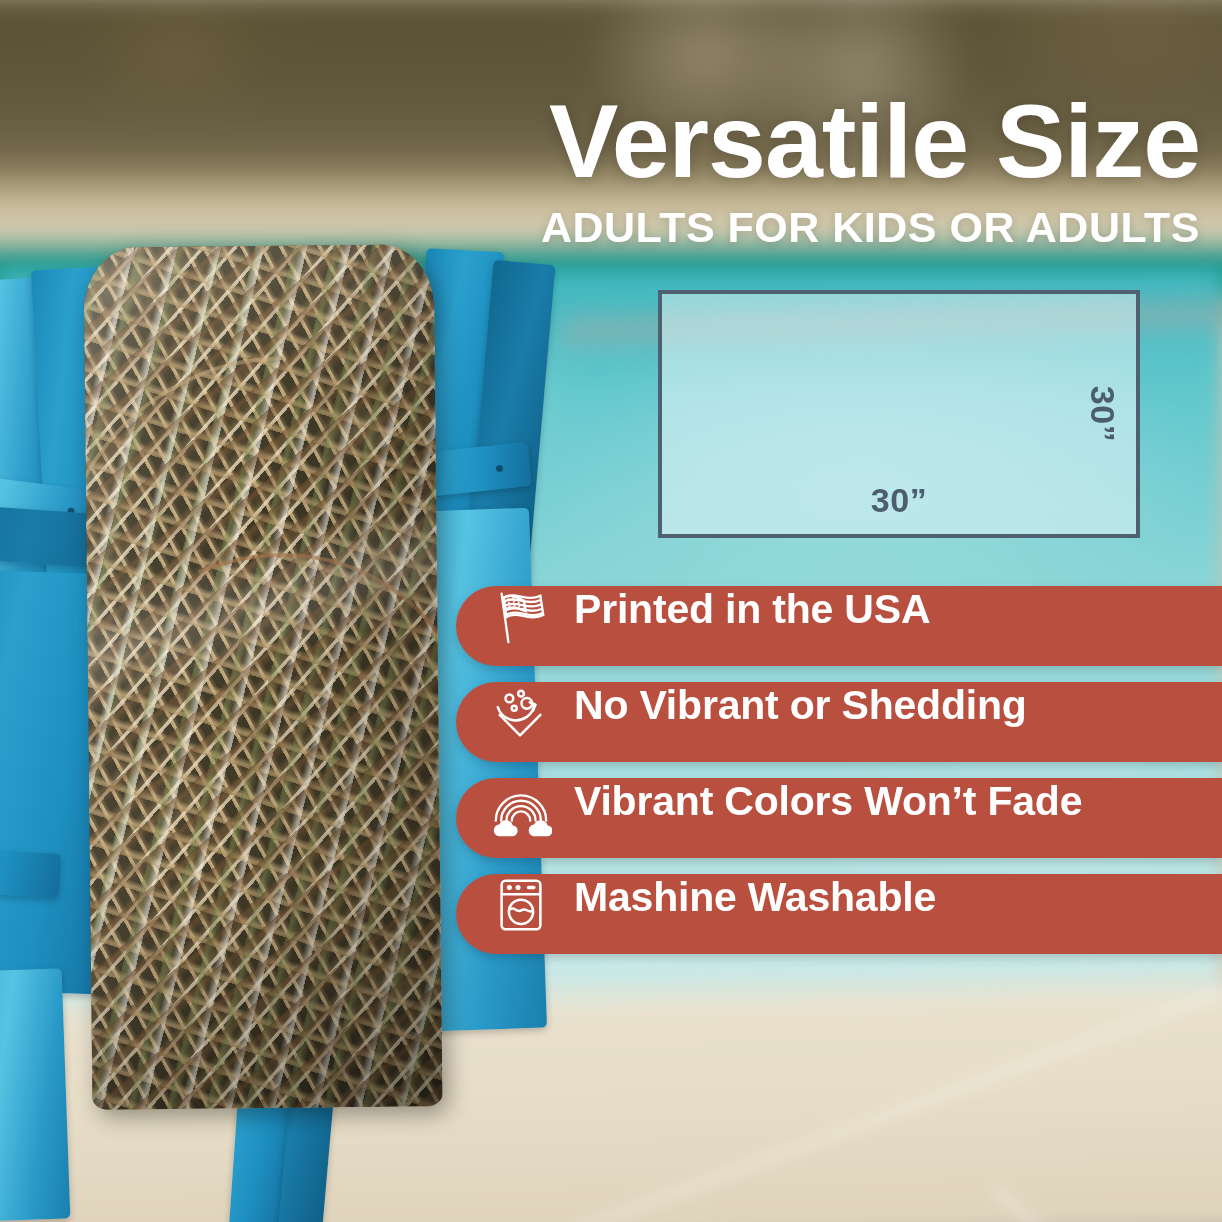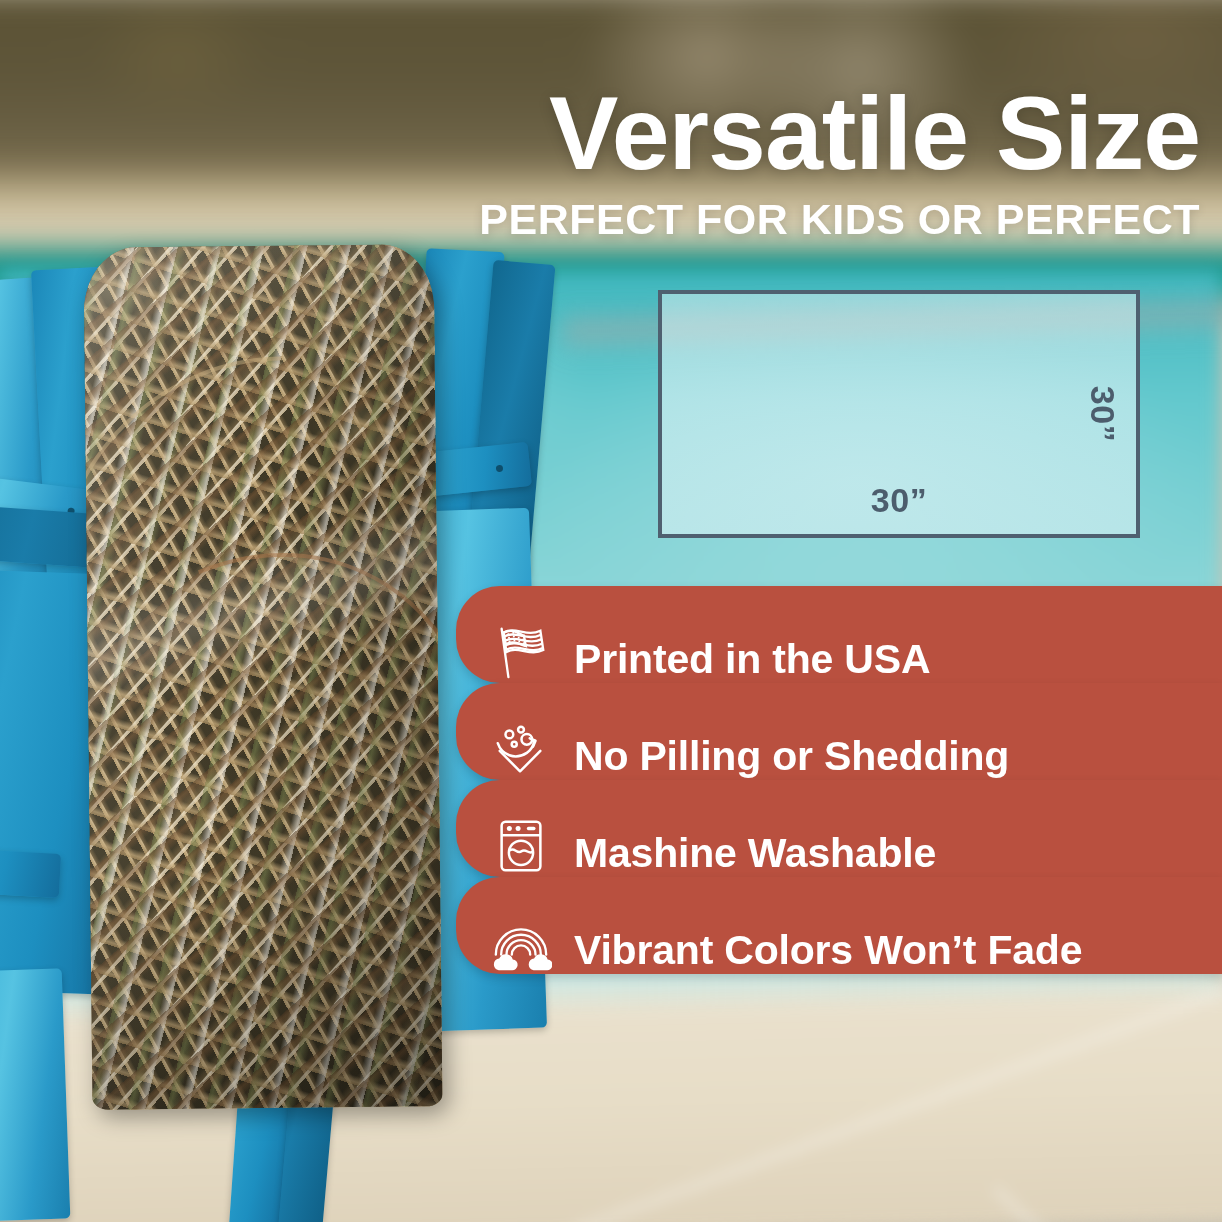--- a/index.html
+++ b/index.html
@@ -204,21 +204,21 @@
     width: 150%; height: 120px;
     background: linear-gradient(180deg, rgba(255,255,255,0) 0%, rgba(255,255,255,.16) 50%, rgba(255,255,255,0) 100%);
     transform: rotate(-16deg);
     filter: blur(6px);
   }
 
   
   .headline {
     position: absolute;
     left: 0; right: 22px;
-    top: 84px;
+    top: 92px;
     text-align: right;
   }
   .title {
     margin: 0;
     font-size: 104px;
     line-height: .95;
     font-weight: 700;
     color: #ffffff;
     letter-spacing: -1px;
     text-shadow: 0 2px 14px rgba(0,0,0,.18);
@@ -252,25 +252,26 @@
   .dim-h { right: 6px; top: 50%; transform: translateY(-50%) rotate(90deg); transform-origin: center; }
 
   
   .features {
     position: absolute;
     left: 456px; top: 586px;
     width: 766px;
   }
   .fbar {
     position: relative;
-    height: 97px;
+    height: 80px;
+    margin-bottom: 16px;
     background: #b9503f;
     border-radius: 44px 0 0 44px;
     display: flex;
-    align-items: flex-end;
+    align-items: flex-start;
     box-shadow: 0 4px 10px rgba(0,0,0,.16);
   }
   .fbar .ficon {
     flex: 0 0 auto;
     width: 62px;
     height: 62px;
     margin-left: 34px;
     margin-right: 22px;
     display: flex;
     align-items: center;
@@ -343,21 +344,21 @@
     </div>
     <span class="reed" style="left:-60px; top:300px; width:440px; height:520px; transform:rotate(26deg);"></span>
     <span class="reed" style="left:20px; top:520px; width:400px; height:460px; transform:rotate(-14deg); border-color: transparent rgba(134,92,56,.55) transparent transparent;"></span>
     <span class="reed" style="left:-40px; top:120px; width:420px; height:380px; transform:rotate(-42deg); border-color: rgba(198,170,122,.5) transparent transparent transparent;"></span>
     <div class="towel-sheen"></div>
     <div class="towel-shade"></div>
   </div>
 
   <div class="headline">
     <h1 class="title">Versatile Size</h1>
-    <p class="subtitle">PERFECT FOR KIDS OR PERFECT</p>
+    <p class="subtitle">ADULTS FOR KIDS OR ADULTS</p>
   </div>
 
   <div class="dimbox">
     <span class="dim-label dim-w">30”</span>
     <span class="dim-label dim-h">30”</span>
   </div>
 
   <div class="features">
 
     <div class="fbar">
@@ -395,48 +396,48 @@
         <svg viewBox="0 0 64 64" fill="none" stroke="#fff" stroke-width="2.6" stroke-linecap="round" stroke-linejoin="round">
           <circle cx="20" cy="17" r="4"></circle>
           <circle cx="32" cy="12" r="3"></circle>
           <circle cx="38" cy="22" r="5.5"></circle>
           <circle cx="25" cy="27" r="2.6"></circle>
           <path d="M8 26 C12 38, 26 44, 38 36 C43 32.5, 45 28, 45.5 24"></path>
           <path d="M41 21 L47 23.5 L44.5 29.5"></path>
           <path d="M10 34 L31 55 L52 34"></path>
         </svg>
       </span>
-      <span class="flabel">No Pilling or Shedding</span>
-    </div>
-
-    <div class="fbar">
-      <span class="ficon">
-        <svg viewBox="0 0 64 64" fill="none" stroke="#fff" stroke-width="2.6" stroke-linejoin="round">
-          <rect x="12" y="7" width="40" height="50" rx="4"></rect>
-          <line x1="12" y1="21" x2="52" y2="21"></line>
-          <circle cx="20" cy="14" r="2.6" fill="#fff" stroke="none"></circle>
-          <circle cx="29" cy="14" r="2.6" fill="#fff" stroke="none"></circle>
-          <rect x="38" y="12.2" width="9" height="3.6" rx="1.8" fill="#fff" stroke="none"></rect>
-          <circle cx="32" cy="39" r="12.5"></circle>
-          <path d="M20.5 36.5 C25 32.5, 28 41, 32.5 37.5 C37 34, 40 41, 43.6 38" stroke-linecap="round"></path>
-        </svg>
-      </span>
-      <span class="flabel">Mashine Washable</span>
+      <span class="flabel">No Vibrant or Shedding</span>
     </div>
 
     <div class="fbar">
       <span class="ficon">
         <svg viewBox="0 0 64 64" fill="none" stroke="#fff" stroke-width="2.4" stroke-linecap="round">
           <path d="M6 44 A26 26 0 0 1 58 44"></path>
           <path d="M11.5 44 A20.5 20.5 0 0 1 52.5 44"></path>
           <path d="M17 44 A15 15 0 0 1 47 44"></path>
           <path d="M22.5 44 A9.5 9.5 0 0 1 41.5 44"></path>
           <g fill="#fff" stroke="none">
             <path d="M4 54 a6 6 0 0 1 5.5 -6 a7.5 7.5 0 0 1 14 1 a5.5 5.5 0 0 1 -1 11 H9 a5.5 5.5 0 0 1 -5 -6 Z"></path>
             <path d="M40 54 a6 6 0 0 1 5.5 -6 a7.5 7.5 0 0 1 14 1 a5.5 5.5 0 0 1 -1 11 H45 a5.5 5.5 0 0 1 -5 -6 Z"></path>
           </g>
         </svg>
       </span>
       <span class="flabel">Vibrant Colors Won’t Fade</span>
     </div>
 
+    <div class="fbar">
+      <span class="ficon">
+        <svg viewBox="0 0 64 64" fill="none" stroke="#fff" stroke-width="2.6" stroke-linejoin="round">
+          <rect x="12" y="7" width="40" height="50" rx="4"></rect>
+          <line x1="12" y1="21" x2="52" y2="21"></line>
+          <circle cx="20" cy="14" r="2.6" fill="#fff" stroke="none"></circle>
+          <circle cx="29" cy="14" r="2.6" fill="#fff" stroke="none"></circle>
+          <rect x="38" y="12.2" width="9" height="3.6" rx="1.8" fill="#fff" stroke="none"></rect>
+          <circle cx="32" cy="39" r="12.5"></circle>
+          <path d="M20.5 36.5 C25 32.5, 28 41, 32.5 37.5 C37 34, 40 41, 43.6 38" stroke-linecap="round"></path>
+        </svg>
+      </span>
+      <span class="flabel">Mashine Washable</span>
+    </div>
+
   </div>
 </div>
 
 </body></html>

